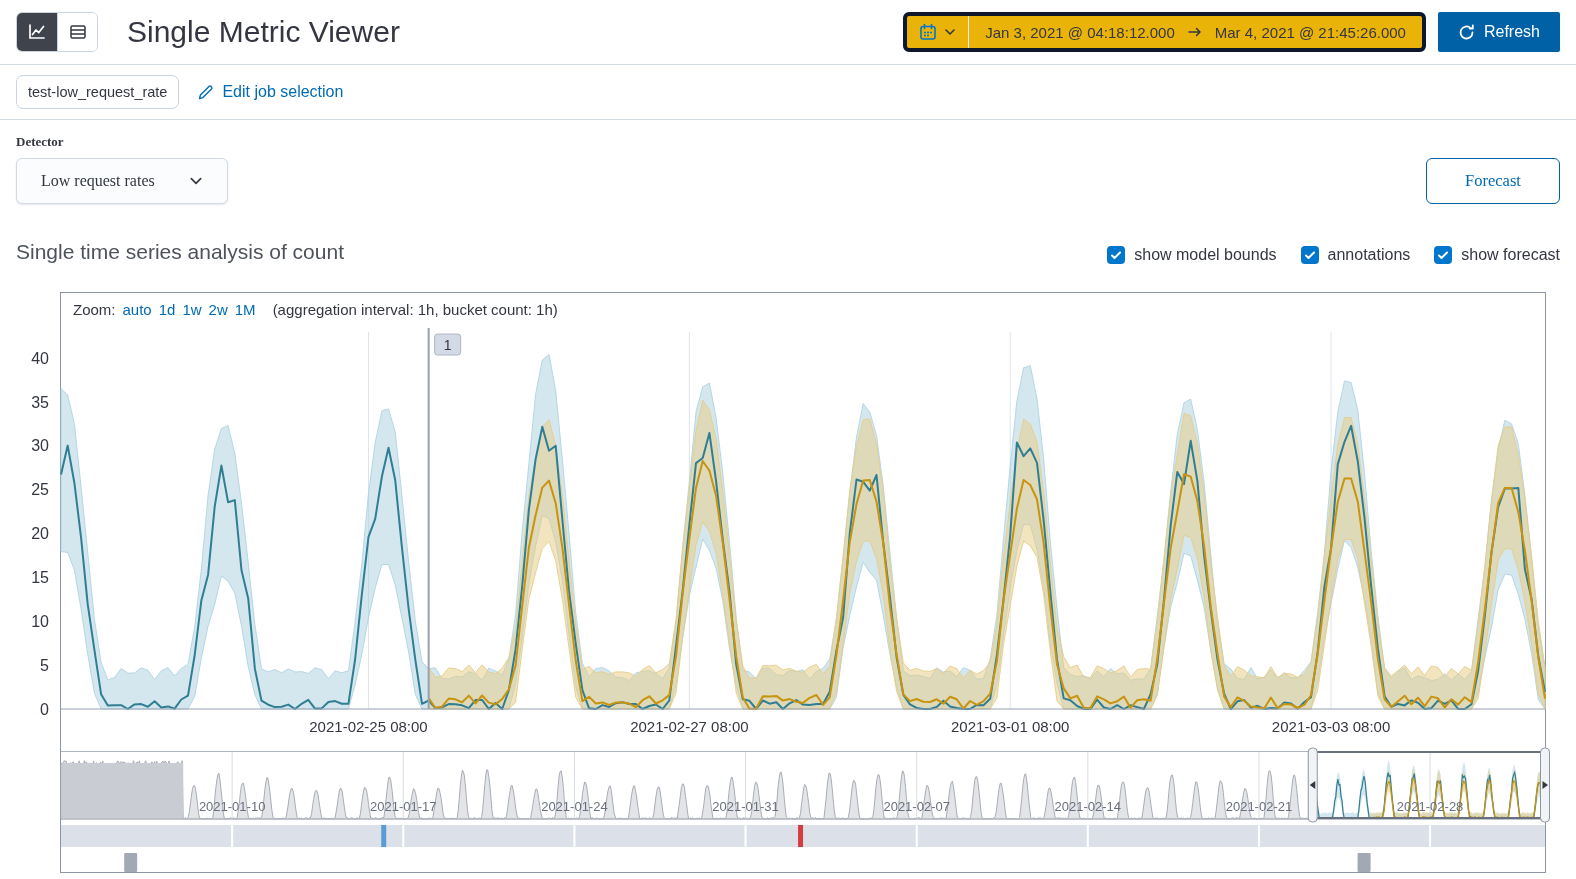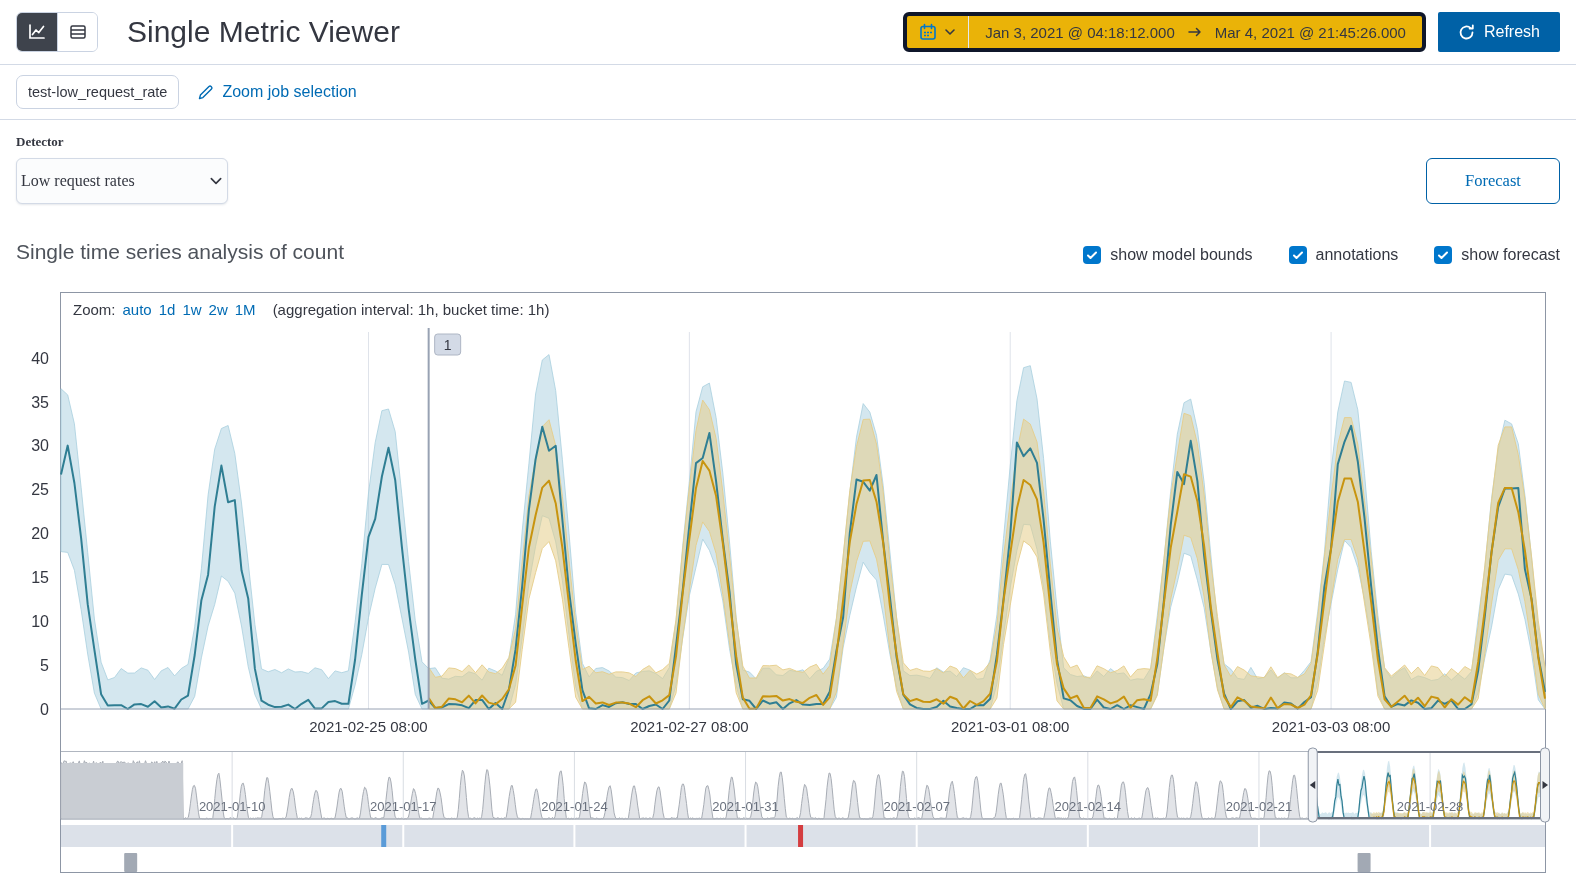--- a/index.html
+++ b/index.html
@@ -28,27 +28,27 @@
 
   
   .job-row { display:flex; align-items:center; gap:18px; padding:10px 16px; }
   .badge { border:1px solid #cad3e2; border-radius:7px; padding:8px 11px; font-size:14.5px; color:#343741; background:#fff; }
   .edit-link { display:flex; align-items:center; gap:8px; color:#006bb4; font-size:16px; text-decoration:none; cursor:pointer; }
 
   
   .detector-block { padding:14px 16px 0;font-family:Liberation Serif, serif; }
   .detector-label { font-size:13px; font-weight:700; margin-bottom:8px; color:#343741; }
   .detector-row { display:flex; align-items:center; justify-content:space-between; }
-  .select { width:212px; height:46px; background:#fbfcfd; border:1px solid #d3dae6; border-radius:6px; box-shadow:0 1px 2px rgba(152,162,179,.25); display:flex; align-items:center; justify-content:space-between; padding:0 4px; font-size:16px; cursor:pointer; }
+  .select { width:212px; height:46px; background:#fbfcfd; border:1px solid #d3dae6; border-radius:6px; box-shadow:0 1px 2px rgba(152,162,179,.25); display:flex; align-items:center; justify-content:space-between; padding:0 24px; font-size:16px; cursor:pointer; }
   .forecast-btn { height:46px; min-width:134px; background:#fff; border:1px solid #0061a6; color:#006bb4; border-radius:6px; font-size:16.5px; font-weight:500; font-family:inherit; cursor:pointer; }
 
   
   .series-header { display:flex; align-items:flex-end; justify-content:space-between; margin:36px 16px 28px; }
   .series-title { font-size:21px; font-weight:400; color:#4e535b; margin:0; }
-  .cb-group { display:flex; gap:36px; align-items:center; }
+  .cb-group { display:flex; gap:24px; align-items:center; }
   .cb-item { display:flex; gap:9px; align-items:center; font-size:16px; color:#343741; cursor:pointer; }
   .cb { width:18px; height:18px; border-radius:4px; background:#0077cc; display:flex; align-items:center; justify-content:center; flex:0 0 auto; }
 
   
   .chart-panel { margin:0 30px 0 60px; border:1px solid #8d96a5; background:#fff; }
   .zoom-row { display:flex; align-items:center; gap:7px; padding:7px 12px; font-size:15px; height:33px; }
   .zoom-link { color:#006bb4; cursor:pointer; }
   .zoom-suffix { margin-left:10px; color:#343741; }
   .chart-svg { display:block; overflow:visible; }
 </style>
@@ -101,21 +101,21 @@
   </div>
 </div>
 <div class="hr"></div>
 
 <div class="job-row">
   <span class="badge">test-low_request_rate</span>
   <a class="edit-link">
     <svg width="17" height="17" viewBox="0 0 17 17">
       <path d="M2.5 14.5l.9-3.4 8.6-8.6a1.5 1.5 0 0 1 2.1 0l.4.4a1.5 1.5 0 0 1 0 2.1l-8.6 8.6-3.4.9z" fill="none" stroke="#006bb4" stroke-width="1.4" stroke-linejoin="round"></path>
     </svg>
-    <span>Zoom job selection</span>
+    <span>Edit job selection</span>
   </a>
 </div>
 <div class="hr"></div>
 
 <div class="detector-block">
   <div class="detector-label">Detector</div>
   <div class="detector-row">
     <div class="select">
       <span>Low request rates</span>
       <svg width="14" height="14" viewBox="0 0 12 12">
@@ -157,21 +157,21 @@
 </div>
 
 <div class="chart-panel">
   <div class="zoom-row">
     <span>Zoom:</span>
     <span class="zoom-link">auto</span>
     <span class="zoom-link">1d</span>
     <span class="zoom-link">1w</span>
     <span class="zoom-link">2w</span>
     <span class="zoom-link">1M</span>
-    <span class="zoom-suffix">(aggregation interval: 1h, bucket time: 1h)</span>
+    <span class="zoom-suffix">(aggregation interval: 1h, bucket count: 1h)</span>
   </div>
   <svg class="chart-svg" width="1484" height="425" viewBox="0 0 1484 425">
       <line x1="307.4954954954955" x2="307.4954954954955" y1="6" y2="383" stroke="#dfe3ea" stroke-width="1"></line>
       <line x1="628.3603603603603" x2="628.3603603603603" y1="6" y2="383" stroke="#dfe3ea" stroke-width="1"></line>
       <line x1="949.2252252252252" x2="949.2252252252252" y1="6" y2="383" stroke="#dfe3ea" stroke-width="1"></line>
       <line x1="1270.0900900900901" x2="1270.0900900900901" y1="6" y2="383" stroke="#dfe3ea" stroke-width="1"></line>
       <path fill="#a9cfdf" fill-opacity="0.5" stroke="#a9cfdf" stroke-opacity="0.8" stroke-width="1" d="M0.0,62.8L6.7,68.9L13.4,97.8L20.1,161.2L26.7,226.2L33.4,293.0L40.1,336.2L46.8,353.9L53.5,351.5L60.2,342.5L66.8,347.1L73.5,347.0L80.2,341.9L86.9,344.2L93.6,353.5L100.3,344.8L107.0,341.5L113.6,349.9L120.3,342.5L127.0,338.4L133.7,300.8L140.4,242.7L147.1,169.0L153.7,123.2L160.4,102.5L167.1,99.5L173.8,127.5L180.5,177.0L187.2,236.4L193.9,298.5L200.5,342.9L207.2,345.8L213.9,343.5L220.6,346.8L227.3,342.9L234.0,346.0L240.6,345.6L247.3,347.4L254.0,341.8L260.7,343.7L267.4,352.6L274.1,344.9L280.8,346.7L287.4,344.8L294.1,296.2L300.8,237.7L307.5,167.0L314.2,116.5L320.9,84.7L327.5,83.0L334.2,105.6L340.9,169.4L347.6,235.5L354.3,294.8L361.0,335.8L367.7,342.7L374.3,341.8L381.0,352.2L387.7,353.1L394.4,350.3L401.1,350.8L407.8,345.8L414.5,347.8L421.1,354.2L427.8,342.2L434.5,345.0L441.2,349.3L447.9,332.5L454.6,288.3L461.2,205.0L467.9,137.9L474.6,67.9L481.3,34.0L488.0,28.6L494.7,64.7L501.4,133.7L508.0,207.2L514.7,286.7L521.4,337.4L528.1,350.9L534.8,342.5L541.5,341.6L548.1,345.0L554.8,351.1L561.5,351.6L568.2,354.5L574.9,347.0L581.6,345.4L588.3,344.8L594.9,347.6L601.6,352.6L608.3,341.6L615.0,294.9L621.7,219.9L628.4,155.2L635.0,85.8L641.7,60.8L648.4,57.1L655.1,91.7L661.8,146.9L668.5,215.9L675.2,291.4L681.8,344.0L688.5,346.1L695.2,352.9L701.9,342.2L708.6,342.1L715.3,348.8L721.9,349.5L728.6,344.3L735.3,345.6L742.0,343.8L748.7,352.8L755.4,345.3L762.1,342.4L768.7,333.1L775.4,292.2L782.1,231.3L788.8,166.2L795.5,111.1L802.2,77.6L808.8,86.1L815.5,109.3L822.2,159.4L828.9,226.0L835.6,291.4L842.3,344.8L849.0,349.6L855.6,349.1L862.3,350.4L869.0,352.4L875.7,341.8L882.4,346.0L889.1,345.1L895.7,350.6L902.4,341.7L909.1,344.2L915.8,353.2L922.5,352.5L929.2,333.2L935.9,288.9L942.5,212.3L949.2,140.1L955.9,74.7L962.6,41.7L969.3,39.7L976.0,72.8L982.6,132.5L989.3,215.1L996.0,282.3L1002.7,341.9L1009.4,348.5L1016.1,350.5L1022.8,349.7L1029.4,352.9L1036.1,344.9L1042.8,350.5L1049.5,342.6L1056.2,347.8L1062.9,346.9L1069.5,354.3L1076.2,352.8L1082.9,353.3L1089.6,342.4L1096.3,289.6L1103.0,232.4L1109.7,165.1L1116.3,108.2L1123.0,76.7L1129.7,73.1L1136.4,103.6L1143.1,156.2L1149.8,228.5L1156.5,297.7L1163.1,337.8L1169.8,343.1L1176.5,352.3L1183.2,353.4L1189.9,341.4L1196.6,352.8L1203.2,351.3L1209.9,343.9L1216.6,352.3L1223.3,346.7L1230.0,351.8L1236.7,351.8L1243.4,344.4L1250.0,335.8L1256.7,285.8L1263.4,226.7L1270.1,144.5L1276.8,85.8L1283.5,55.0L1290.1,56.4L1296.8,83.8L1303.5,147.6L1310.2,225.3L1316.9,289.6L1323.6,342.6L1330.3,352.2L1336.9,345.6L1343.6,341.6L1350.3,353.6L1357.0,349.9L1363.7,351.6L1370.4,354.5L1377.0,353.4L1383.7,347.8L1390.4,354.0L1397.1,348.1L1403.8,353.2L1410.5,345.6L1417.2,291.8L1423.8,242.1L1430.5,172.7L1437.2,123.3L1443.9,94.2L1450.6,97.9L1457.3,117.9L1463.9,169.0L1470.6,231.8L1477.3,302.0L1484.0,342.8L1484.0,383.0L1477.3,373.8L1470.6,327.5L1463.9,293.2L1457.3,268.1L1450.6,249.2L1443.9,248.1L1437.2,263.7L1430.5,301.2L1423.8,332.1L1417.2,366.5L1410.5,383.0L1403.8,383.0L1397.1,383.0L1390.4,383.0L1383.7,383.0L1377.0,383.0L1370.4,383.0L1363.7,383.0L1357.0,383.0L1350.3,383.0L1343.6,383.0L1336.9,383.0L1330.3,383.0L1323.6,383.0L1316.9,367.0L1310.2,313.3L1303.5,273.1L1296.8,241.5L1290.1,221.6L1283.5,214.4L1276.8,243.1L1270.1,277.5L1263.4,311.7L1256.7,355.8L1250.0,383.0L1243.4,383.0L1236.7,383.0L1230.0,383.0L1223.3,383.0L1216.6,383.0L1209.9,383.0L1203.2,383.0L1196.6,383.0L1189.9,383.0L1183.2,383.0L1176.5,383.0L1169.8,383.0L1163.1,383.0L1156.5,362.3L1149.8,324.6L1143.1,281.7L1136.4,254.2L1129.7,229.8L1123.0,227.2L1116.3,256.5L1109.7,281.1L1103.0,321.2L1096.3,368.4L1089.6,383.0L1082.9,383.0L1076.2,383.0L1069.5,383.0L1062.9,383.0L1056.2,383.0L1049.5,383.0L1042.8,383.0L1036.1,383.0L1029.4,383.0L1022.8,383.0L1016.1,383.0L1009.4,383.0L1002.7,383.0L996.0,357.6L989.3,317.4L982.6,261.4L976.0,223.3L969.3,198.9L962.6,198.3L955.9,224.5L949.2,261.9L942.5,309.8L935.9,358.0L929.2,383.0L922.5,383.0L915.8,383.0L909.1,383.0L902.4,383.0L895.7,383.0L889.1,383.0L882.4,383.0L875.7,383.0L869.0,383.0L862.3,383.0L855.6,383.0L849.0,383.0L842.3,383.0L835.6,361.4L828.9,328.2L822.2,289.2L815.5,254.1L808.8,246.4L802.2,236.2L795.5,260.9L788.8,289.3L782.1,321.8L775.4,371.3L768.7,383.0L762.1,383.0L755.4,383.0L748.7,383.0L742.0,383.0L735.3,383.0L728.6,383.0L721.9,383.0L715.3,383.0L708.6,383.0L701.9,383.0L695.2,383.0L688.5,383.0L681.8,383.0L675.2,359.8L668.5,322.8L661.8,274.9L655.1,242.2L648.4,224.3L641.7,213.1L635.0,241.3L628.4,269.5L621.7,312.2L615.0,359.2L608.3,383.0L601.6,383.0L594.9,383.0L588.3,383.0L581.6,383.0L574.9,383.0L568.2,383.0L561.5,383.0L554.8,383.0L548.1,383.0L541.5,383.0L534.8,383.0L528.1,383.0L521.4,383.0L514.7,360.8L508.0,309.4L501.4,254.5L494.7,215.9L488.0,192.3L481.3,189.7L474.6,220.2L467.9,257.5L461.2,311.9L454.6,358.5L447.9,383.0L441.2,383.0L434.5,383.0L427.8,383.0L421.1,383.0L414.5,383.0L407.8,383.0L401.1,383.0L394.4,383.0L387.7,383.0L381.0,383.0L374.3,383.0L367.7,383.0L361.0,383.0L354.3,368.4L347.6,326.1L340.9,292.0L334.2,258.8L327.5,238.5L320.9,238.4L314.2,262.2L307.5,291.5L300.8,328.6L294.1,359.1L287.4,383.0L280.8,383.0L274.1,383.0L267.4,383.0L260.7,383.0L254.0,383.0L247.3,383.0L240.6,383.0L234.0,383.0L227.3,383.0L220.6,383.0L213.9,383.0L207.2,383.0L200.5,383.0L193.9,368.7L187.2,340.6L180.5,300.0L173.8,267.2L167.1,255.3L160.4,250.0L153.7,278.5L147.1,300.0L140.4,331.8L133.7,370.4L127.0,383.0L120.3,383.0L113.6,383.0L107.0,383.0L100.3,383.0L93.6,383.0L86.9,383.0L80.2,383.0L73.5,383.0L66.8,383.0L60.2,383.0L53.5,383.0L46.8,383.0L40.1,383.0L33.4,367.1L26.7,328.1L20.1,283.4L13.4,244.2L6.7,226.4L0.0,225.6Z"></path>
       <path fill="#e6cd8a" fill-opacity="0.55" stroke="#e6cd8a" stroke-opacity="0.9" stroke-width="1" d="M367.7,341.4L374.3,351.3L381.0,350.1L387.7,341.9L394.4,342.6L401.1,345.6L407.8,339.0L414.5,346.7L421.1,338.8L427.8,346.0L434.5,347.7L441.2,342.3L447.9,331.5L454.6,302.8L461.2,235.9L467.9,170.1L474.6,131.7L481.3,100.6L488.0,93.7L494.7,119.7L501.4,170.4L508.0,234.5L514.7,297.8L521.4,343.5L528.1,340.3L534.8,346.8L541.5,345.7L548.1,348.3L554.8,345.9L561.5,345.9L568.2,346.9L574.9,350.5L581.6,343.5L588.3,339.6L594.9,346.8L601.6,343.6L608.3,337.4L615.0,293.7L621.7,223.1L628.4,161.2L635.0,104.4L641.7,74.1L648.4,83.7L655.1,112.5L661.8,165.8L668.5,229.0L675.2,293.6L681.8,340.0L688.5,352.1L695.2,351.9L701.9,339.6L708.6,339.8L715.3,339.2L721.9,343.9L728.6,342.4L735.3,345.1L742.0,346.3L748.7,341.1L755.4,338.3L762.1,348.2L768.7,339.7L775.4,292.8L782.1,230.4L788.8,164.6L795.5,120.6L802.2,93.5L808.8,93.1L815.5,118.1L822.2,165.5L828.9,236.0L835.6,292.0L842.3,336.8L849.0,344.4L855.6,342.4L862.3,345.0L869.0,345.4L875.7,342.6L882.4,347.0L889.1,340.0L895.7,342.6L902.4,351.9L909.1,344.3L915.8,348.1L922.5,344.6L929.2,336.1L935.9,298.8L942.5,230.7L949.2,176.8L955.9,125.0L962.6,93.1L969.3,98.1L976.0,115.9L982.6,165.3L989.3,237.8L996.0,301.5L1002.7,330.8L1009.4,341.7L1016.1,339.1L1022.8,351.0L1029.4,351.4L1036.1,339.8L1042.8,342.7L1049.5,346.7L1056.2,344.5L1062.9,339.9L1069.5,351.1L1076.2,343.5L1082.9,342.6L1089.6,343.2L1096.3,295.9L1103.0,232.7L1109.7,170.4L1116.3,128.2L1123.0,87.3L1129.7,89.7L1136.4,117.8L1143.1,168.2L1149.8,236.9L1156.5,290.6L1163.1,338.8L1169.8,350.4L1176.5,340.6L1183.2,344.1L1189.9,349.8L1196.6,350.8L1203.2,351.7L1209.9,340.8L1216.6,351.5L1223.3,347.2L1230.0,347.9L1236.7,351.4L1243.4,348.0L1250.0,337.5L1256.7,291.0L1263.4,230.8L1270.1,170.9L1276.8,118.3L1283.5,91.6L1290.1,91.6L1296.8,118.2L1303.5,174.3L1310.2,232.5L1316.9,296.7L1323.6,341.7L1330.3,350.1L1336.9,344.7L1343.6,339.0L1350.3,347.6L1357.0,341.0L1363.7,349.5L1370.4,339.9L1377.0,341.6L1383.7,350.8L1390.4,342.5L1397.1,347.9L1403.8,340.5L1410.5,344.4L1417.2,299.3L1423.8,239.9L1430.5,175.5L1437.2,119.3L1443.9,100.9L1450.6,100.9L1457.3,128.7L1463.9,172.9L1470.6,230.8L1477.3,294.9L1484.0,341.0L1484.0,383.0L1477.3,368.2L1470.6,318.5L1463.9,275.7L1457.3,243.7L1450.6,222.8L1443.9,222.8L1437.2,234.3L1430.5,278.2L1423.8,327.7L1417.2,372.7L1410.5,383.0L1403.8,383.0L1397.1,383.0L1390.4,383.0L1383.7,383.0L1377.0,383.0L1370.4,383.0L1363.7,383.0L1357.0,383.0L1350.3,383.0L1343.6,383.0L1336.9,383.0L1330.3,383.0L1323.6,383.0L1316.9,370.1L1310.2,320.2L1303.5,277.1L1296.8,233.2L1290.1,213.5L1283.5,213.5L1276.8,233.3L1270.1,273.7L1263.4,318.6L1256.7,364.3L1250.0,383.0L1243.4,383.0L1236.7,383.0L1230.0,383.0L1223.3,383.0L1216.6,383.0L1209.9,383.0L1203.2,383.0L1196.6,383.0L1189.9,383.0L1183.2,383.0L1176.5,383.0L1169.8,383.0L1163.1,383.0L1156.5,364.0L1149.8,324.7L1143.1,271.0L1136.4,232.8L1129.7,211.5L1123.0,209.2L1116.3,243.2L1109.7,273.2L1103.0,320.5L1096.3,369.3L1089.6,383.0L1082.9,383.0L1076.2,383.0L1069.5,383.0L1062.9,383.0L1056.2,383.0L1049.5,383.0L1042.8,383.0L1036.1,383.0L1029.4,383.0L1022.8,383.0L1016.1,383.0L1009.4,383.0L1002.7,383.0L996.0,374.8L989.3,325.6L982.6,268.1L976.0,230.9L969.3,219.9L962.6,214.9L955.9,240.0L949.2,279.5L942.5,318.5L935.9,372.1L929.2,383.0L922.5,383.0L915.8,383.0L909.1,383.0L902.4,383.0L895.7,383.0L889.1,383.0L882.4,383.0L875.7,383.0L869.0,383.0L862.3,383.0L855.6,383.0L849.0,383.0L842.3,383.0L835.6,365.4L828.9,323.8L822.2,268.2L815.5,233.1L808.8,214.9L802.2,215.3L795.5,235.6L788.8,267.3L782.1,318.2L775.4,366.1L768.7,383.0L762.1,383.0L755.4,383.0L748.7,383.0L742.0,383.0L735.3,383.0L728.6,383.0L721.9,383.0L715.3,383.0L708.6,383.0L701.9,383.0L695.2,383.0L688.5,383.0L681.8,383.0L675.2,366.9L668.5,316.8L661.8,268.6L655.1,227.5L648.4,205.5L641.7,195.9L635.0,219.4L628.4,264.0L621.7,310.9L615.0,367.1L608.3,383.0L601.6,383.0L594.9,383.0L588.3,383.0L581.6,383.0L574.9,383.0L568.2,383.0L561.5,383.0L554.8,383.0L548.1,383.0L541.5,383.0L534.8,383.0L528.1,383.0L521.4,383.0L514.7,371.2L508.0,322.3L501.4,273.2L494.7,234.8L488.0,215.5L481.3,222.5L474.6,246.7L467.9,272.9L461.2,323.6L454.6,376.2L447.9,383.0L441.2,383.0L434.5,383.0L427.8,383.0L421.1,383.0L414.5,383.0L407.8,383.0L401.1,383.0L394.4,383.0L387.7,383.0L381.0,383.0L374.3,383.0L367.7,383.0Z"></path>
       <path fill="none" stroke="#2f7e93" stroke-width="2" stroke-linejoin="round" d="M0.0,148.5L6.7,119.6L13.4,157.0L20.1,211.9L26.7,278.2L33.4,323.9L40.1,368.2L46.8,379.4L53.5,379.2L60.2,379.2L66.8,383.0L73.5,378.4L80.2,378.1L86.9,380.7L93.6,375.2L100.3,381.4L107.0,380.4L113.6,382.7L120.3,373.5L127.0,369.7L133.7,329.0L140.4,274.2L147.1,248.7L153.7,180.6L160.4,139.6L167.1,176.3L173.8,174.1L180.5,244.3L187.2,272.4L193.9,342.9L200.5,374.7L207.2,378.7L213.9,381.1L220.6,380.7L227.3,378.6L234.0,383.0L240.6,377.8L247.3,373.8L254.0,382.6L260.7,382.4L267.4,376.0L274.1,375.1L280.8,377.8L287.4,377.8L294.1,333.5L300.8,268.9L307.5,210.9L314.2,192.9L320.9,150.5L327.5,121.8L334.2,154.0L340.9,221.1L347.6,282.5L354.3,333.6L361.0,377.8L367.7,374.5L374.3,382.0L381.0,381.4L387.7,378.1L394.4,378.3L401.1,379.3L407.8,382.2L414.5,374.1L421.1,373.9L427.8,383.0L434.5,377.0L441.2,383.0L447.9,364.0L454.6,323.2L461.2,260.0L467.9,183.6L474.6,133.2L481.3,100.8L488.0,124.7L494.7,119.8L501.4,194.0L508.0,264.9L514.7,317.4L521.4,364.1L528.1,382.3L534.8,383.0L541.5,379.1L548.1,381.0L554.8,377.2L561.5,376.2L568.2,378.0L574.9,378.1L581.6,383.0L588.3,380.0L594.9,378.5L601.6,383.0L608.3,374.5L615.0,320.2L621.7,264.7L628.4,198.5L635.0,137.1L641.7,132.0L648.4,106.9L655.1,155.3L661.8,214.1L668.5,265.6L675.2,338.3L681.8,373.3L688.5,374.8L695.2,383.0L701.9,374.5L708.6,377.7L715.3,376.3L721.9,383.0L728.6,377.3L735.3,374.1L742.0,378.6L748.7,379.0L755.4,377.9L762.1,378.0L768.7,365.8L775.4,324.9L782.1,291.6L788.8,207.2L795.5,153.5L802.2,155.8L808.8,164.6L815.5,149.0L822.2,216.2L828.9,270.8L835.6,331.2L842.3,368.6L849.0,378.4L855.6,381.9L862.3,383.0L869.0,383.0L875.7,380.9L882.4,374.7L889.1,380.6L895.7,382.1L902.4,383.0L909.1,383.0L915.8,378.9L922.5,379.3L929.2,372.8L935.9,328.9L942.5,273.7L949.2,209.6L955.9,116.4L962.6,130.2L969.3,122.4L976.0,136.9L982.6,193.9L989.3,265.5L996.0,333.7L1002.7,372.4L1009.4,374.3L1016.1,380.0L1022.8,382.9L1029.4,383.0L1036.1,373.6L1042.8,381.5L1049.5,383.0L1056.2,379.2L1062.9,383.0L1069.5,379.3L1076.2,381.1L1082.9,383.0L1089.6,368.1L1096.3,338.1L1103.0,273.6L1109.7,199.4L1116.3,145.9L1123.0,158.1L1129.7,114.8L1136.4,155.2L1143.1,229.7L1149.8,284.3L1156.5,333.5L1163.1,367.7L1169.8,383.0L1176.5,375.3L1183.2,374.1L1189.9,381.7L1196.6,379.8L1203.2,382.9L1209.9,382.1L1216.6,382.6L1223.3,376.6L1230.0,377.5L1236.7,382.6L1243.4,376.0L1250.0,371.2L1256.7,326.1L1263.4,260.7L1270.1,222.2L1276.8,138.1L1283.5,115.8L1290.1,99.8L1296.8,135.5L1303.5,191.9L1310.2,260.7L1316.9,322.4L1323.6,370.3L1330.3,380.8L1336.9,377.9L1343.6,379.4L1350.3,374.4L1357.0,376.8L1363.7,383.0L1370.4,382.2L1377.0,374.6L1383.7,377.8L1390.4,374.4L1397.1,383.0L1403.8,383.0L1410.5,378.3L1417.2,344.6L1423.8,290.1L1430.5,226.1L1437.2,180.8L1443.9,162.3L1450.6,162.5L1457.3,162.0L1463.9,243.1L1470.6,273.2L1477.3,330.2L1484.0,365.9"></path>
       <path fill="none" stroke="#c8940f" stroke-width="2" stroke-linejoin="round" d="M367.7,372.0L374.3,382.0L381.0,380.7L387.7,372.6L394.4,373.3L401.1,376.3L407.8,369.6L414.5,377.4L421.1,369.5L427.8,376.6L434.5,378.4L441.2,373.0L447.9,363.2L454.6,339.5L461.2,279.8L467.9,221.5L474.6,189.2L481.3,161.6L488.0,154.6L494.7,177.2L501.4,221.8L508.0,278.4L514.7,334.5L521.4,375.1L528.1,370.9L534.8,377.5L541.5,376.4L548.1,379.0L554.8,376.6L561.5,376.6L568.2,377.6L574.9,381.2L581.6,374.2L588.3,370.3L594.9,377.5L601.6,374.3L608.3,369.1L615.0,330.4L621.7,267.0L628.4,212.6L635.0,161.9L641.7,135.0L648.4,144.6L655.1,170.0L661.8,217.2L668.5,272.9L675.2,330.2L681.8,371.6L688.5,382.8L695.2,382.6L701.9,370.3L708.6,370.5L715.3,369.9L721.9,374.6L728.6,373.1L735.3,375.8L742.0,376.9L748.7,371.8L755.4,369.0L762.1,378.9L768.7,371.3L775.4,329.4L782.1,274.3L788.8,215.9L795.5,178.1L802.2,154.4L808.8,154.0L815.5,175.6L822.2,216.8L828.9,279.9L835.6,328.7L842.3,368.4L849.0,375.1L855.6,373.0L862.3,375.7L869.0,376.0L875.7,373.3L882.4,377.7L889.1,370.7L895.7,373.3L902.4,382.5L909.1,375.0L915.8,378.8L922.5,375.2L929.2,367.7L935.9,335.4L942.5,274.6L949.2,228.1L955.9,182.5L962.6,154.0L969.3,159.0L976.0,173.4L982.6,216.7L989.3,281.7L996.0,338.2L1002.7,362.4L1009.4,372.4L1016.1,369.7L1022.8,381.7L1029.4,382.1L1036.1,370.4L1042.8,373.4L1049.5,377.4L1056.2,375.2L1062.9,370.6L1069.5,381.8L1076.2,374.2L1082.9,373.3L1089.6,374.8L1096.3,332.6L1103.0,276.6L1109.7,221.8L1116.3,185.7L1123.0,148.2L1129.7,150.6L1136.4,175.3L1143.1,219.6L1149.8,280.8L1156.5,327.3L1163.1,370.4L1169.8,381.1L1176.5,371.3L1183.2,374.8L1189.9,380.5L1196.6,381.5L1203.2,382.4L1209.9,371.5L1216.6,382.2L1223.3,377.9L1230.0,378.5L1236.7,382.0L1243.4,378.7L1250.0,369.2L1256.7,327.6L1263.4,274.7L1270.1,222.3L1276.8,175.8L1283.5,152.5L1290.1,152.5L1296.8,175.7L1303.5,225.7L1310.2,276.4L1316.9,333.4L1323.6,373.3L1330.3,380.8L1336.9,375.4L1343.6,369.7L1350.3,378.3L1357.0,371.7L1363.7,380.2L1370.4,370.6L1377.0,372.3L1383.7,381.5L1390.4,373.2L1397.1,378.6L1403.8,371.2L1410.5,376.1L1417.2,336.0L1423.8,283.8L1430.5,226.8L1437.2,176.8L1443.9,161.9L1450.6,161.9L1457.3,186.2L1463.9,224.3L1470.6,274.7L1477.3,331.6L1484.0,372.7"></path>

